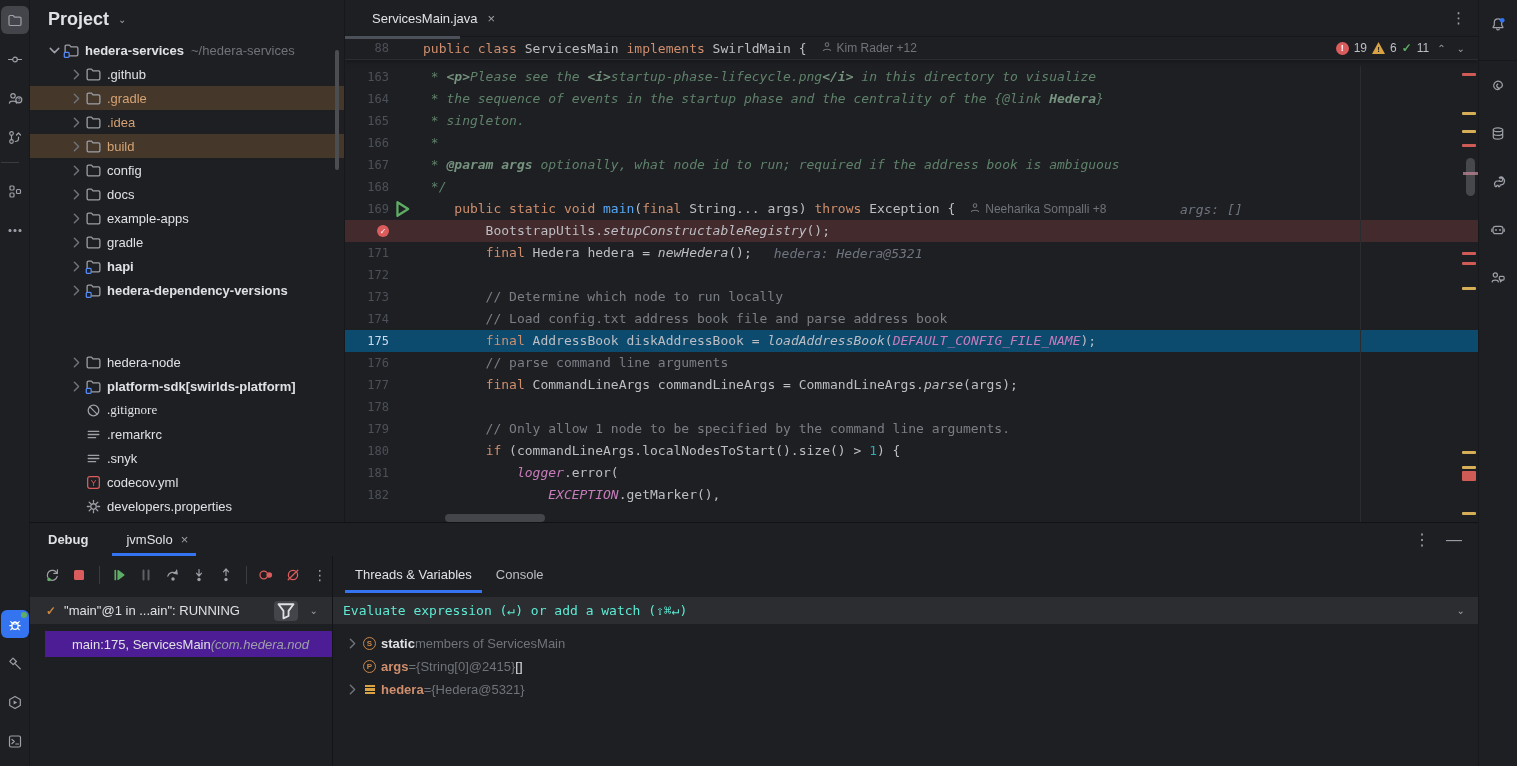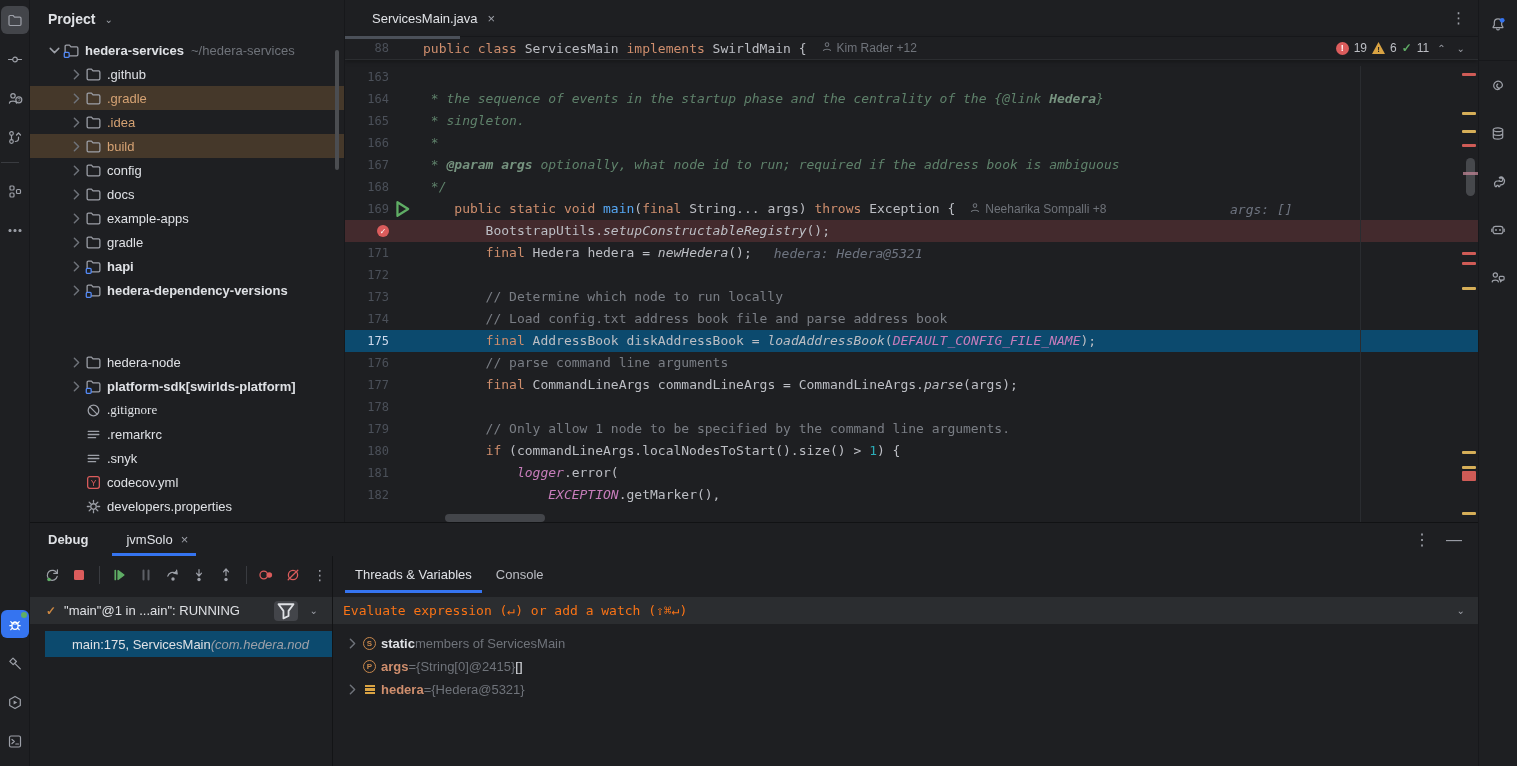--- a/index.html
+++ b/index.html
@@ -25,21 +25,21 @@
   .right-bar .bar-btn { margin-bottom:20px; }
   .right-bar .top-border { width:39px; height:1px; background:#17181b; margin:2px 0 10px 0; }
 
   .main-col { flex:1; display:flex; flex-direction:column; min-width:0; }
   .top-area { height:523px; display:flex; min-height:0; border-bottom:1px solid #111214; }
 
   
   .project-panel { width:315px; flex:0 0 315px; border-right:1px solid #17181b; position:relative;
     display:flex; flex-direction:column; overflow:hidden; }
   .project-header { height:38px; display:flex; align-items:center; padding-left:18px; gap:6px; }
-  .project-title { font-weight:bold; font-size:14px; }
+  .project-title { font-weight:bold; font-size:18px; }
   .tree { flex:1; overflow:hidden; font-size:13px; }
   .tree-row { height:24px; display:flex; align-items:center; white-space:nowrap; cursor:pointer; }
   .tree-row.hl { background:#45382a; }
   .tree-row .chev { width:17px; height:16px; display:flex; align-items:center; justify-content:center; flex:0 0 17px; }
   .tree-row .ticon { width:17px; height:16px; display:flex; align-items:center; justify-content:center; flex:0 0 17px; margin-right:5px; }
   .tree-label.bold { font-weight:bold; }
   .tree-label.excluded { color:#d5a273; }
   .tree-sub { color:#6f737a; margin-left:7px; }
   .proj-scrollbar { position:absolute; right:5px; top:50px; width:4px; height:120px; background:#4b4d51; border-radius:2px; }
 
@@ -107,26 +107,26 @@
   .vtab { height:100%; display:flex; align-items:center; padding:0 10px; font-size:13px; position:relative; cursor:pointer; color:#bcbec4; }
   .vtab.active { color:#dfe1e5; }
   .vtab.active .underline { position:absolute; left:0; right:0; bottom:0; height:3px; background:#3574f0; }
   .vars-tabs .layout-btn { margin-left:auto; margin-right:14px; cursor:pointer; }
 
   .thread-row { height:27px; margin-top:4px; background:#2b2d30; display:flex; align-items:center; padding:0 10px 0 16px; font-size:13px; gap:8px; }
   .thread-check { color:#cb8742; font-size:12px; font-weight:bold; }
   .thread-label { white-space:nowrap; overflow:hidden; }
   .funnel-btn { margin-left:auto; width:24px; height:20px; background:#43454a; border-radius:4px; display:flex; align-items:center; justify-content:center; cursor:pointer; }
   .thread-chev { color:#9da0a8; font-size:10px; padding:0 4px; cursor:pointer; }
-  .frame-row { height:26px; margin-top:7px; margin-left:15px; background:#0c4a6e; display:flex; align-items:center;
+  .frame-row { height:26px; margin-top:7px; margin-left:15px; background:#4c1d95; display:flex; align-items:center;
     padding-left:27px; font-size:13px; white-space:nowrap; overflow:hidden; cursor:pointer; }
   .frame-pkg { color:#9da0a8; font-style:italic; }
 
   .eval-row { height:27px; margin-top:4px; background:#2b2d30; display:flex; align-items:center; padding:0 10px; }
-  .eval-ph { color:#f97316; font-family:"DejaVu Sans Mono", monospace; font-size:13px; flex:1; white-space:nowrap; overflow:hidden; }
+  .eval-ph { color:#5eead4; font-family:"DejaVu Sans Mono", monospace; font-size:13px; flex:1; white-space:nowrap; overflow:hidden; }
   .eval-icons { display:flex; align-items:center; gap:14px; color:#5a5d63; }
   .vars-list { padding-top:8px; font-size:13px; }
   .var-row { height:23px; display:flex; align-items:center; padding-left:11px; cursor:pointer; }
   .var-row .chev { width:17px; display:flex; justify-content:center; }
   .var-row .vicon { width:17px; display:flex; justify-content:center; margin-right:3px; }
   .vseg-b { font-weight:bold; color:#dfe1e5; } .vseg-g { color:#6f737a; }
   .vseg-n { color:#cf8e6d; font-weight:bold; } .vseg-w { color:#dfe1e5; }
   .ring-ic { width:13px; height:13px; border-radius:50%; border:1px solid #c8874b; color:#c8874b; font-size:8px; font-weight:bold;
     display:flex; align-items:center; justify-content:center; }
   .field-ic { display:flex; flex-direction:column; gap:1px; }
@@ -525,20 +525,21 @@
           </div>
         </div>
 
         <div class="code-lines" id="code-lines">
           <div class="partial-pill"></div>
         <div class="code-row">
               <div class="gutter">
                 <span class="lnum">163</span>
                 <span class="gicon"></span>
               </div>
+              <pre class="code-font"><span class="tk-doc"> * </span><span class="tk-docb">&lt;p&gt;</span><span class="tk-doc">Please see the </span><span class="tk-docb">&lt;i&gt;</span><span class="tk-doc">startup-phase-lifecycle.png</span><span class="tk-docb">&lt;/i&gt;</span><span class="tk-doc"> in this directory to visualize</span></pre>
             </div>
             <div class="code-row">
               <div class="gutter">
                 <span class="lnum">164</span>
                 <span class="gicon"></span>
               </div>
               <pre class="code-font"><span class="tk-doc"> * the sequence of events in the startup phase and the centrality of the {@link </span><span class="tk-docb">Hedera</span><span class="tk-doc">}</span></pre>
             </div>
             <div class="code-row">
               <div class="gutter">
@@ -578,21 +579,21 @@
                 </span>
               </div>
               <pre class="code-font"><span class="tk-t">    </span><span class="tk-k">public</span><span class="tk-t"> </span><span class="tk-k">static</span><span class="tk-t"> </span><span class="tk-k">void</span><span class="tk-t"> </span><span class="tk-m">main</span><span class="tk-t">(</span><span class="tk-k">final</span><span class="tk-t"> String... args) </span><span class="tk-k">throws</span><span class="tk-t"> Exception {</span></pre>
               <span class="author-hint">
                 <span><svg viewBox="0 0 14 14" width="12" height="12" fill="none" stroke="#6f737a" stroke-width="1.2">
                     <circle cx="7" cy="4.2" r="2.1"></circle>
                     <path d="M2.8 11.6c.3-2.7 8.1-2.7 8.4 0"></path>
                   </svg></span>
                 <span>Neeharika Sompalli +8</span>
               </span>
-              <span class="inline-hint abs" style="left: 885px;">args: []</span>
+              <span class="inline-hint abs" style="left: 835px;">args: []</span>
             </div>
             <div class="code-row bg-bp">
               <div class="gutter">
                 <span class="lnum" style="display: flex;">
                   <span class="bp-circle" style="margin-left: auto;">✓</span>
                 </span>
                 <span class="gicon"></span>
               </div>
               <pre class="code-font"><span class="tk-t">        BootstrapUtils.</span><span class="tk-it">setupConstructableRegistry</span><span class="tk-t">();</span></pre>
             </div>

